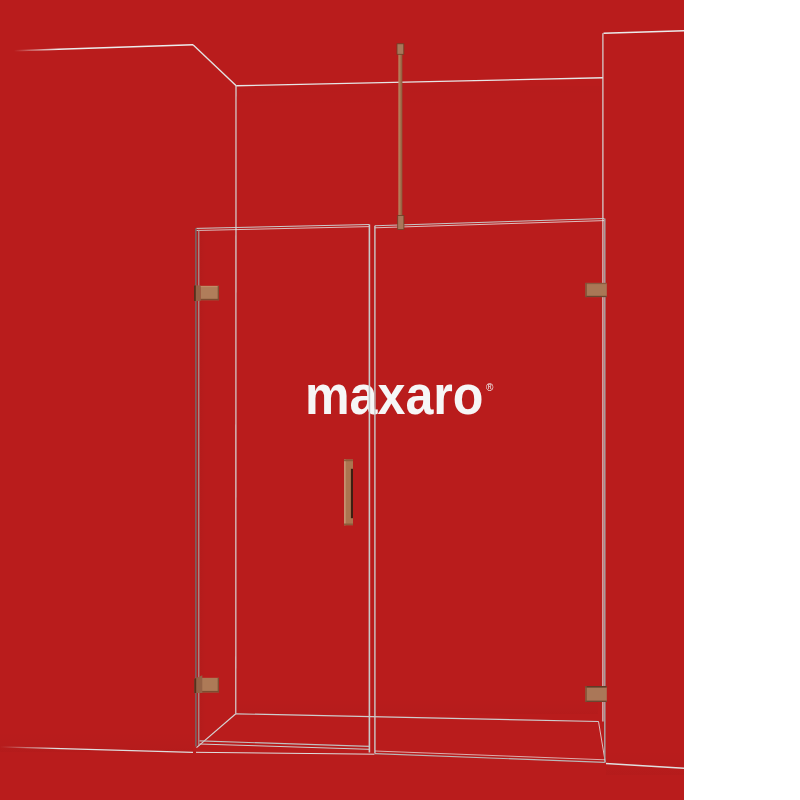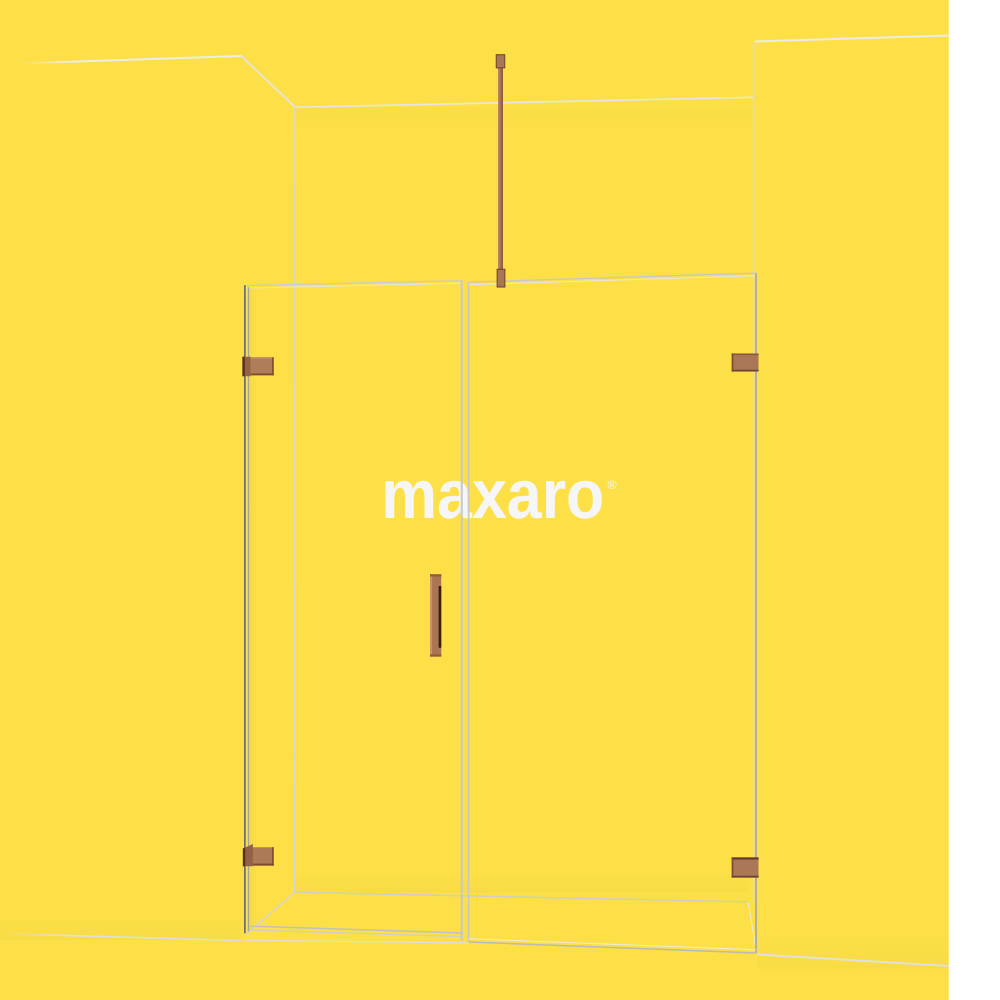--- a/index.html
+++ b/index.html
@@ -1,16 +1,16 @@
 <!DOCTYPE html>
 <html><head>
 <meta charset="utf-8">
 <style>
   html,body{margin:0;padding:0;background:#ffffff;}
-  #stage{position:relative;width:759px;height:800px;background:#fde047;overflow:hidden;
+  #stage{position:relative;width:684px;height:800px;background:#b91c1c;overflow:hidden;
          font-family:"Liberation Sans", sans-serif;}
   svg{position:absolute;left:0;top:0;}
 </style>
 </head>
 <body>
 <div id="stage">
 <svg width="800" height="800" viewBox="0 0 800 800">
 <defs>
   <linearGradient id="fadeL" x1="0" y1="0" x2="1" y2="0">
     <stop offset="0" stop-color="#ececec" stop-opacity="0"></stop>

